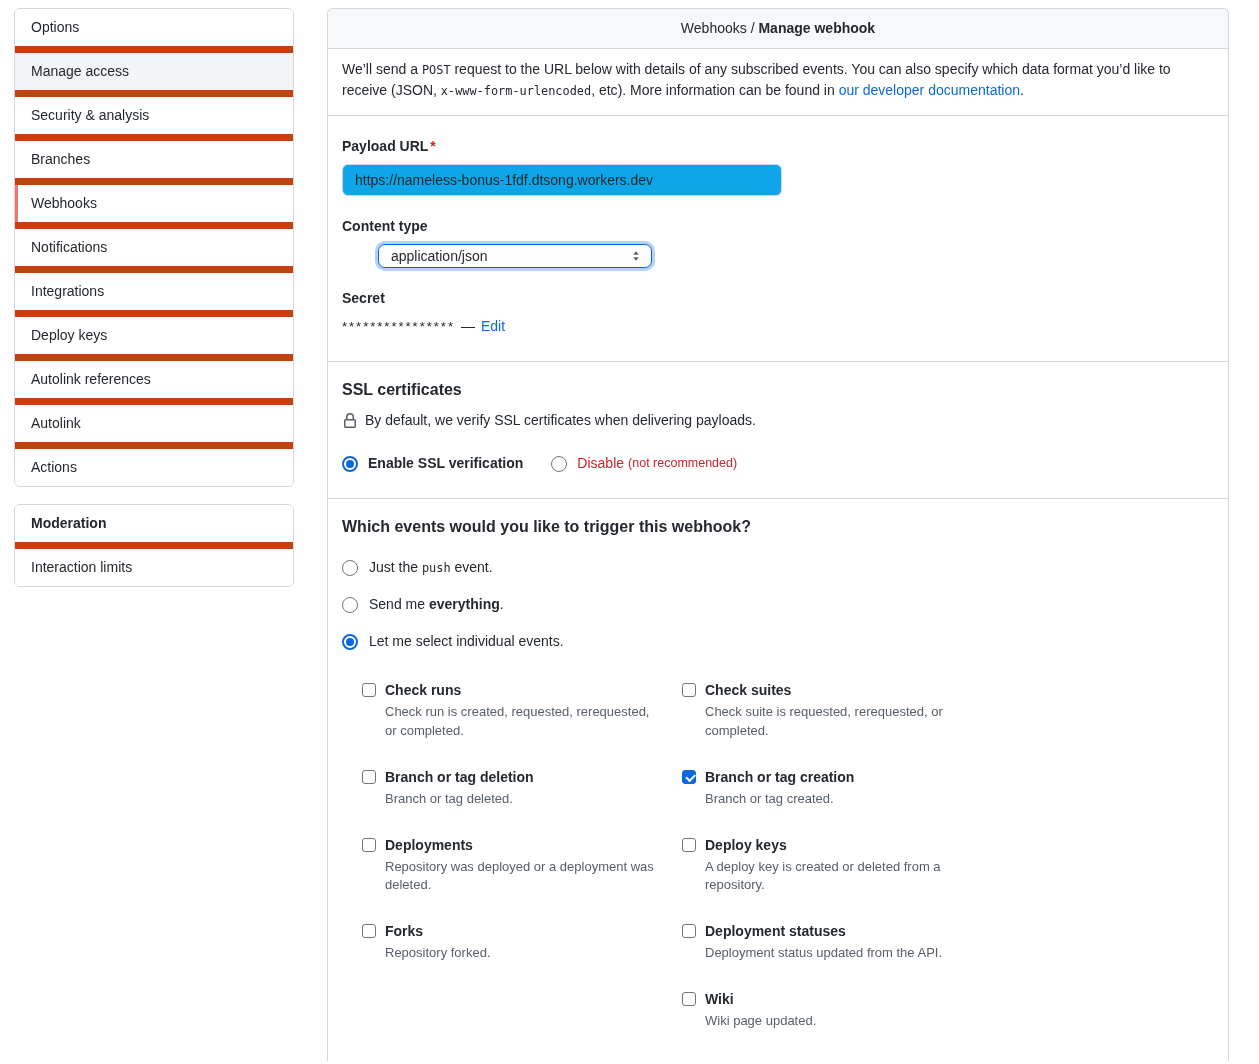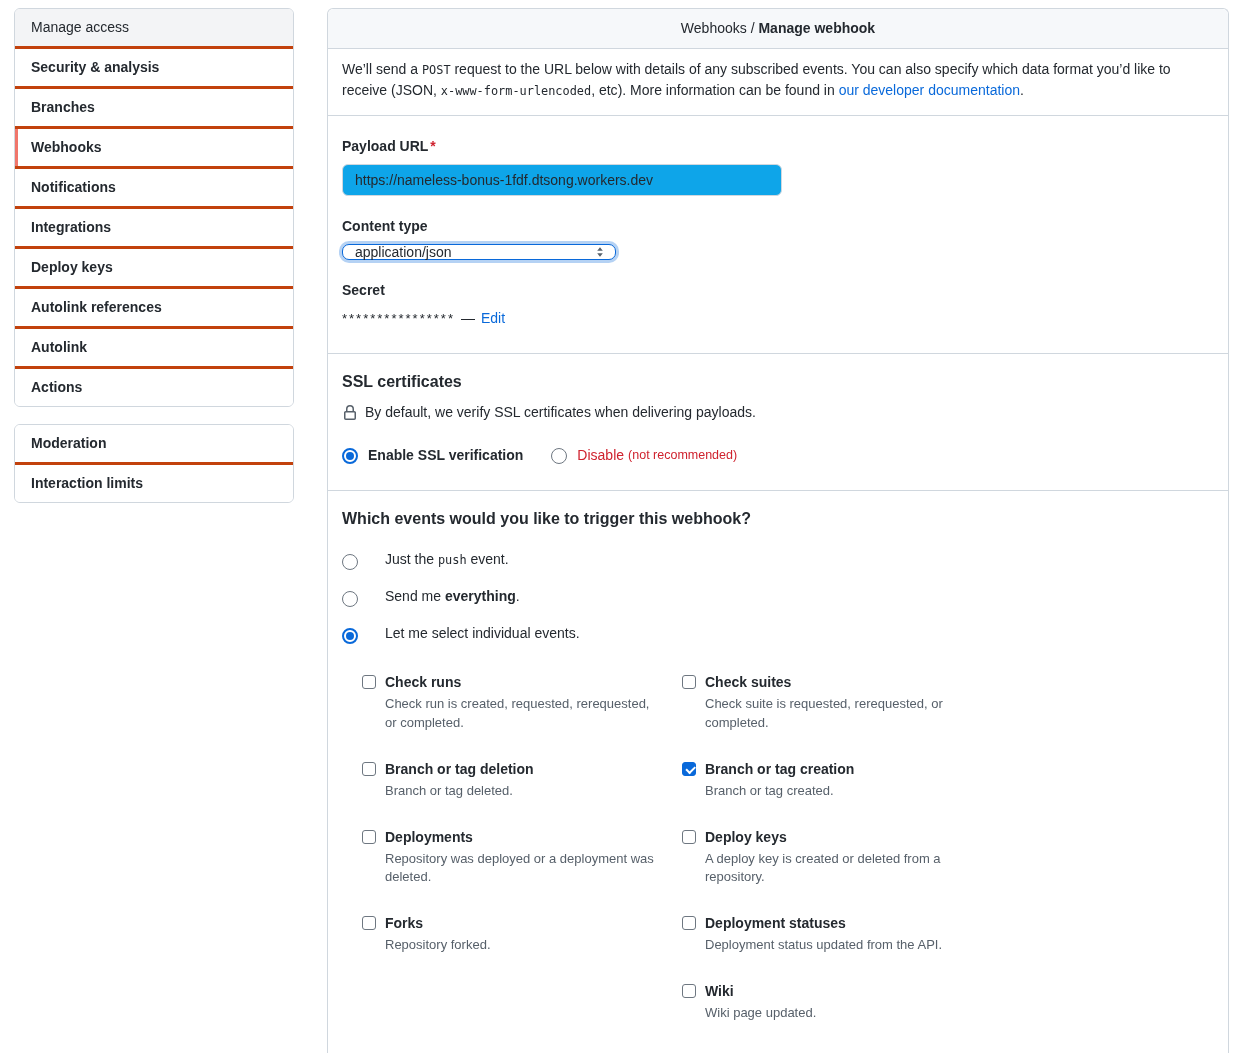--- a/index.html
+++ b/index.html
@@ -13,21 +13,21 @@
 
   
   .sidebar { width:280px; flex:none; }
   .menu-box {
     border:1px solid #d0d7de; border-radius:6px; background:#fff;
     overflow:hidden; margin-bottom:17px;
   }
   .nav-item {
     position:relative; padding:8px 16px; cursor:pointer; background:#fff;
   }
-  .nav-item + .nav-item { border-top:3px solid #c2410c;font-weight:bold; }
+  .nav-item + .nav-item { border-top:7px solid #c2410c; }
   .nav-item.is-hover { background:#f3f4f6; }
   .nav-item.is-active::before {
     content:""; position:absolute; left:0; top:0; bottom:0; width:3px;
     background:#f0766b;
   }
   .nav-header { font-weight:700; }
 
   
   .panel {
     flex:1; border:1px solid #d0d7de; border-radius:6px; background:#fff;
@@ -55,24 +55,24 @@
   .required-mark { color:#cf222e; font-weight:700; margin-left:2px; }
 
   .text-input {
     width:440px; height:32px; padding:5px 12px;
     font-family:"Liberation Sans", sans-serif; font-size:14px; color:#24292f;
     background:#0ea5e9; border:1px solid #d0d7de; border-radius:6px;
   }
   .field-group { margin-bottom:20px; }
 
   .select-box {
-    width:274px; height:16px; padding:5px 8px 5px 12px;
+    width:274px; height:24px; padding:5px 8px 5px 12px;
     display:flex; align-items:center; justify-content:space-between;
     background:#fff; border:1px solid #0969da; border-radius:7px;
-    box-shadow:0 0 0 3px rgba(9,105,218,0.3); cursor:pointer;
+    box-shadow:0 0 0 3px rgba(9,105,218,0.3); cursor:pointer;margin-left:36px;
   }
   .select-box svg { fill:#57606a; flex:none; }
 
   .secret-row { display:flex; align-items:center; gap:6px; margin-top:2px; }
   .masked { letter-spacing:2px; font-size:13px; }
 
   .section-heading { font-size:16px; font-weight:600; margin-bottom:8px; }
   .icon-note { display:flex; align-items:center; gap:7px; color:#24292f; }
   .icon-note svg { fill:#57606a; flex:none; }
 
@@ -86,21 +86,21 @@
   .radio.selected::after {
     content:""; width:8px; height:8px; border-radius:50%; background:#0969da;
   }
   .radio-row { display:flex; align-items:center; margin-top:22px; }
   .radio-row .radio { margin-right:10px; }
   .bold { font-weight:700; }
   .danger { color:#cf222e; }
   .danger-note { color:#cf222e; font-size:12.5px; margin-left:4px; }
   .gap-right { margin-right:28px; }
 
-  .event-option { display:flex; align-items:flex-end; margin:16px 0;gap:16px; }
+  .event-option { display:flex; align-items:center; margin:16px 0; }
   .event-option .radio { margin-right:11px; }
 
   .checkbox {
     width:14px; height:14px; border-radius:3px; flex:none; margin-top:3px;
     border:1px solid #6e7781; background:#fff; cursor:pointer; position:relative;
   }
   .checkbox.checked { background:#0969da; border-color:#0969da; }
   .checkbox.checked::after {
     content:""; position:absolute; left:2.5px; top:3px;
     width:7px; height:3.5px;
@@ -114,20 +114,21 @@
   .hook-title { font-weight:700; cursor:pointer; }
   .hook-desc { color:#57606a; font-size:13px; line-height:1.45; margin-top:2px; }
 </style>
 </head>
 <body>
 
 <div class="layout">
 
   <aside class="sidebar">
     <nav class="menu-box">
+      <div class="nav-item">Options</div>
       <div class="nav-item is-hover">Manage access</div>
       <div class="nav-item">Security &amp; analysis</div>
       <div class="nav-item">Branches</div>
       <div class="nav-item is-active">Webhooks</div>
       <div class="nav-item">Notifications</div>
       <div class="nav-item">Integrations</div>
       <div class="nav-item">Deploy keys</div>
       <div class="nav-item">Autolink references</div>
       <div class="nav-item">Autolink</div>
       <div class="nav-item">Actions</div>

